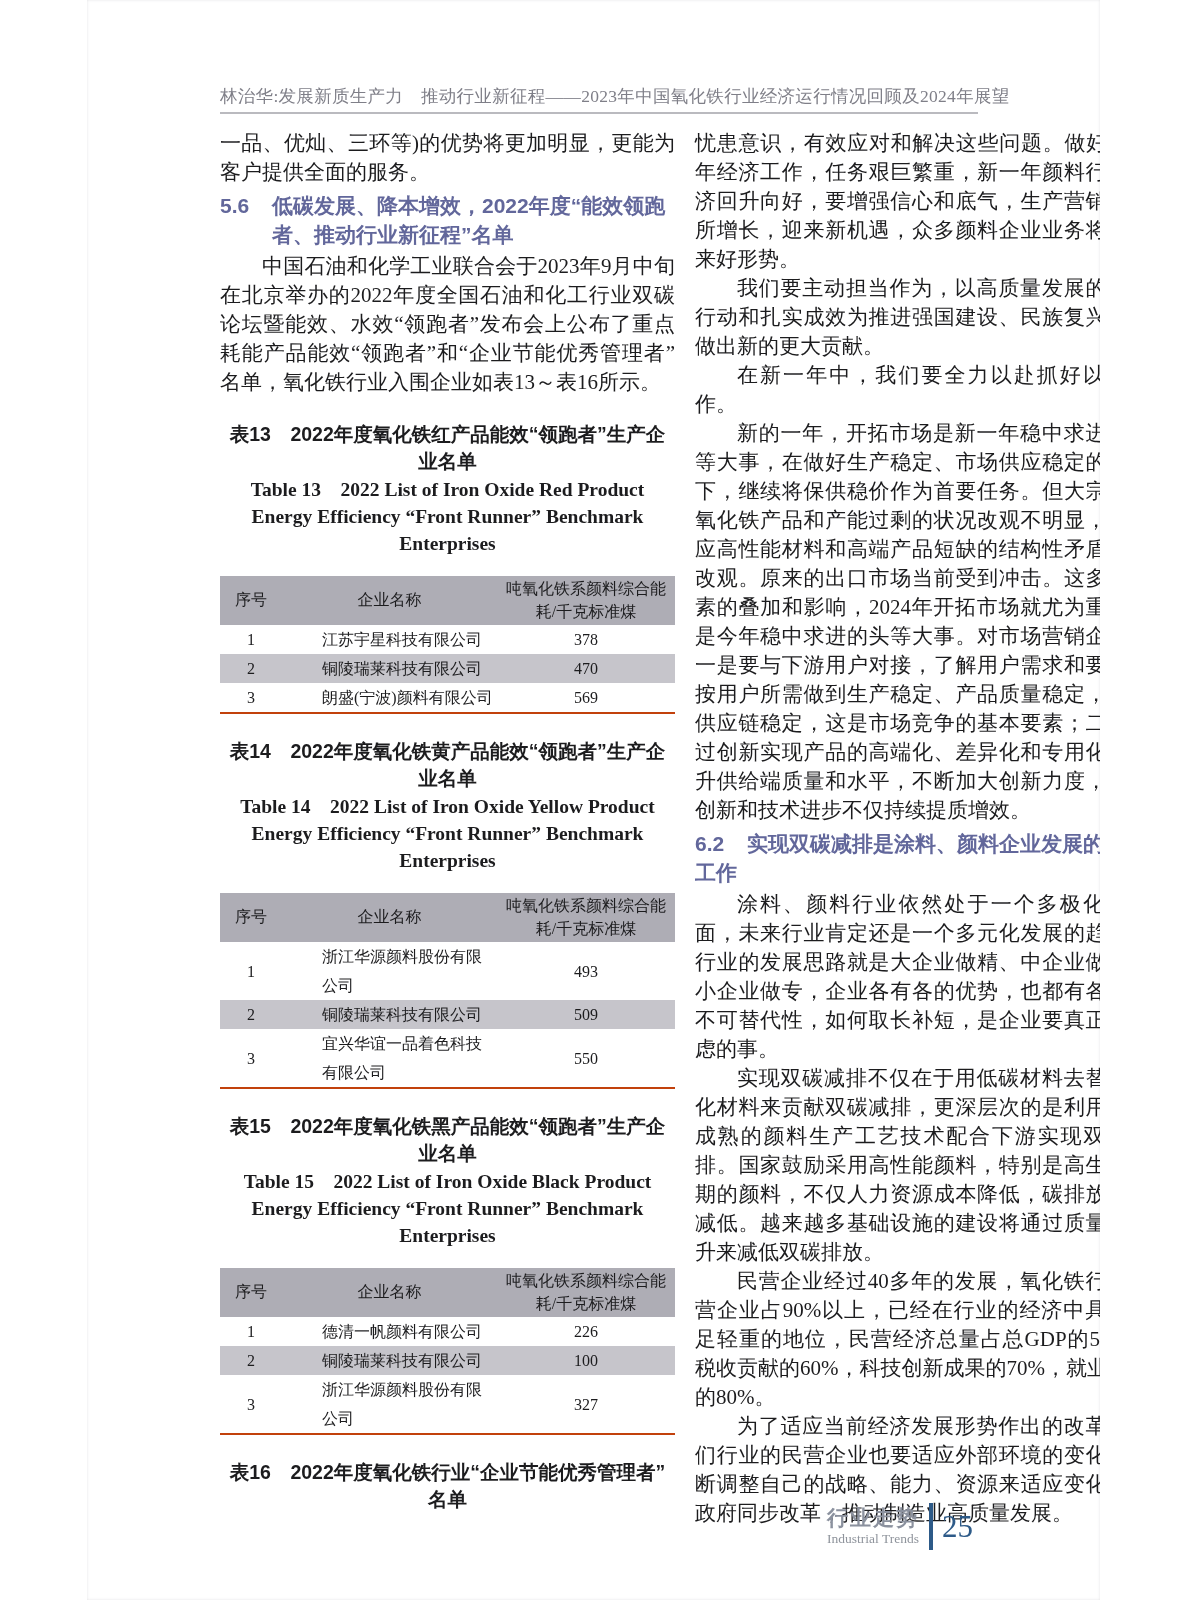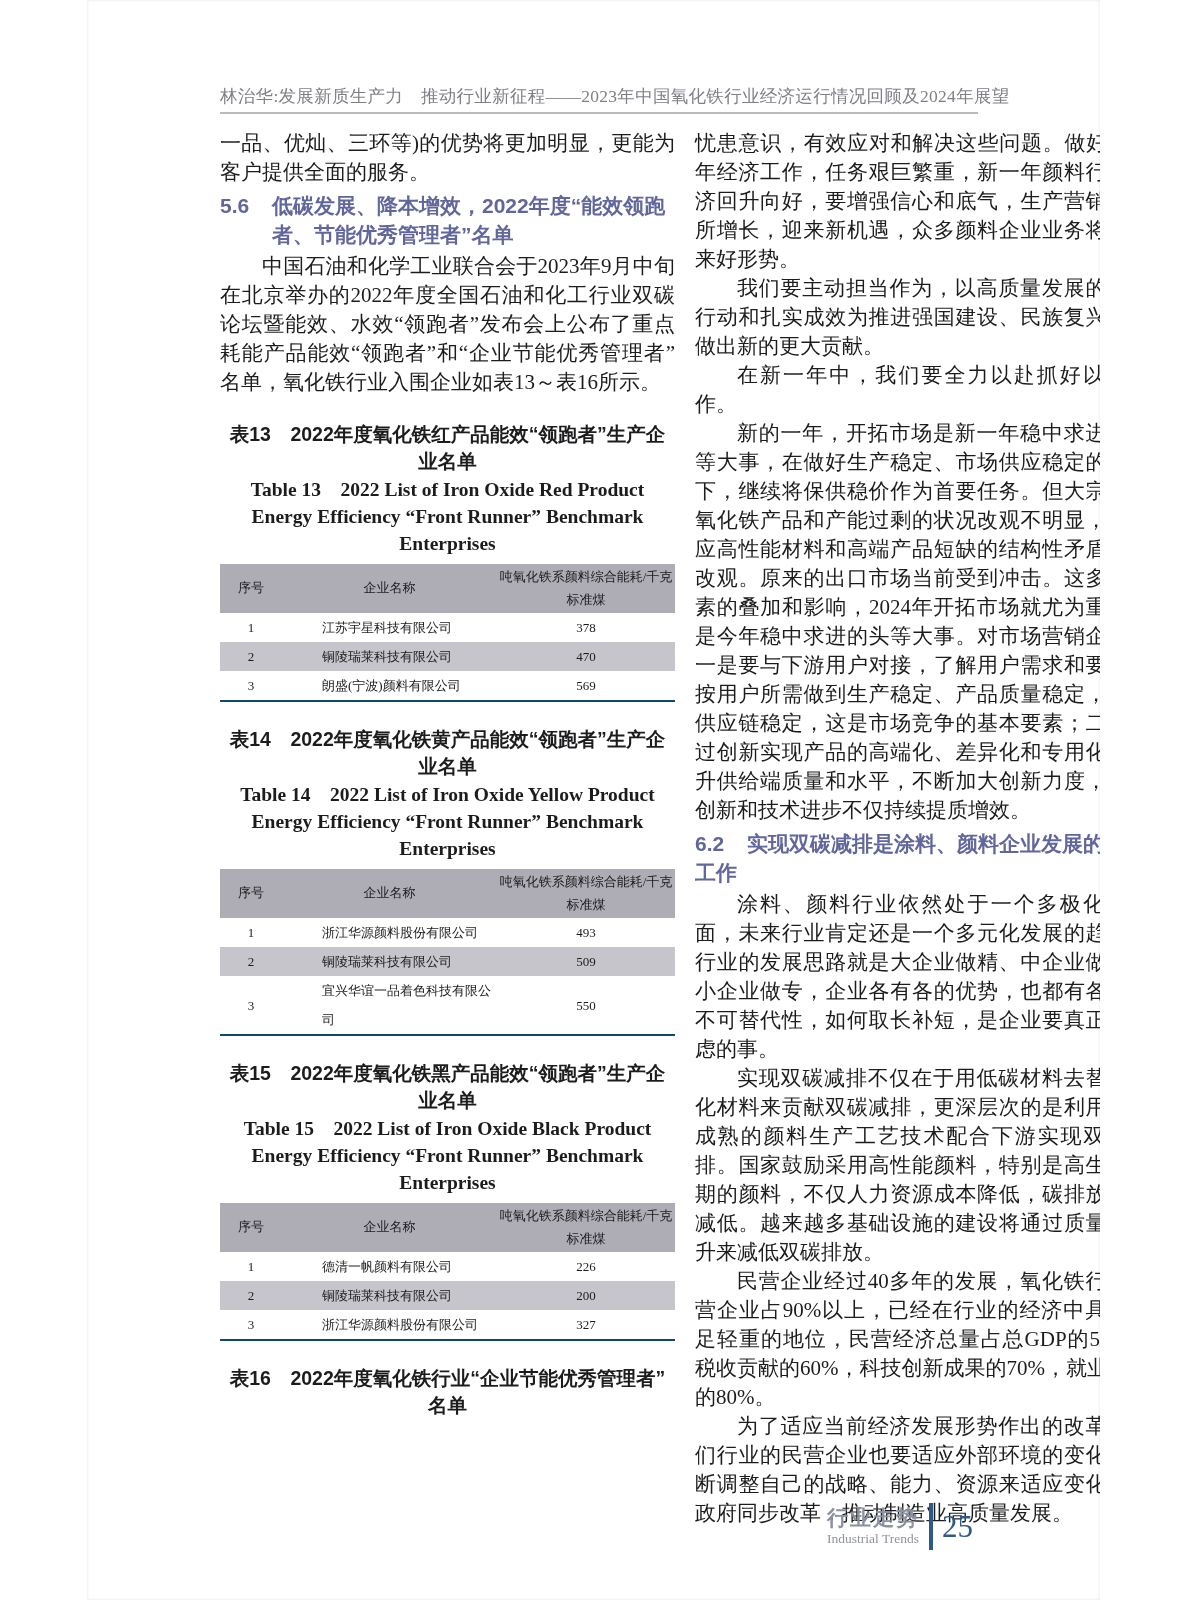--- a/index.html
+++ b/index.html
@@ -64,23 +64,23 @@
   .tbl-title-en {
     font-weight: bold;
     font-size: 19.5px;
     line-height: 27px;
     text-align: center;
     margin-top: 1px;
   }
   .tbl table {
     width: 100%;
     border-collapse: collapse;
-    margin-top: 7px;
-    font-size: 13px;
-    border-bottom: 2px solid #0c4a6e;
+    margin-top: 19px;
+    font-size: 16px;
+    border-bottom: 2px solid #c2410c;
   }
   .tbl th {
     background: #aeadb5;
     font-weight: normal;
     padding: 2px 2px;
     line-height: 22.5px;
     text-align: center;
     vertical-align: middle;
   }
   .tbl td {
@@ -116,21 +116,21 @@
 
   <div class="running-head">林治华:发展新质生产力　推动行业新征程——2023年中国氧化铁行业经济运行情况回顾及2024年展望</div>
   <div class="head-rule"></div>
 
   <div class="content">
 
     <div class="col">
 
       <p class="body-para">一品、优灿、三环等)的优势将更加明显，更能为客户提供全面的服务。</p>
 
-      <h3 class="subheading hang"><span class="num">5.6</span><span>低碳发展、降本增效，2022年度“能效领跑者、节能优秀管理者”名单</span></h3>
+      <h3 class="subheading hang"><span class="num">5.6</span><span>低碳发展、降本增效，2022年度“能效领跑者、推动行业新征程”名单</span></h3>
 
       <p class="body-para indent">中国石油和化学工业联合会于2023年9月中旬在北京举办的2022年度全国石油和化工行业双碳论坛暨能效、水效“领跑者”发布会上公布了重点耗能产品能效“领跑者”和“企业节能优秀管理者”名单，氧化铁行业入围企业如表13～表16所示。</p>
 
       <div class="tbl">
         <div class="tbl-title-cn">表13　2022年度氧化铁红产品能效“领跑者”生产企业名单</div>
         <div class="tbl-title-en">Table 13　2022 List of Iron Oxide Red Product Energy Efficiency “Front Runner” Benchmark Enterprises</div>
         <table>
           <colgroup>
               <col class="c-num">
               <col class="c-name">
@@ -217,21 +217,21 @@
           </thead>
           <tbody>
             <tr>
               <td class="num">1</td>
               <td class="name">德清一帆颜料有限公司</td>
               <td class="val">226</td>
             </tr>
             <tr class="alt">
               <td class="num">2</td>
               <td class="name">铜陵瑞莱科技有限公司</td>
-              <td class="val">200</td>
+              <td class="val">100</td>
             </tr>
             <tr>
               <td class="num">3</td>
               <td class="name">浙江华源颜料股份有限公司</td>
               <td class="val">327</td>
             </tr>
           </tbody>
         </table>
       </div>
 

